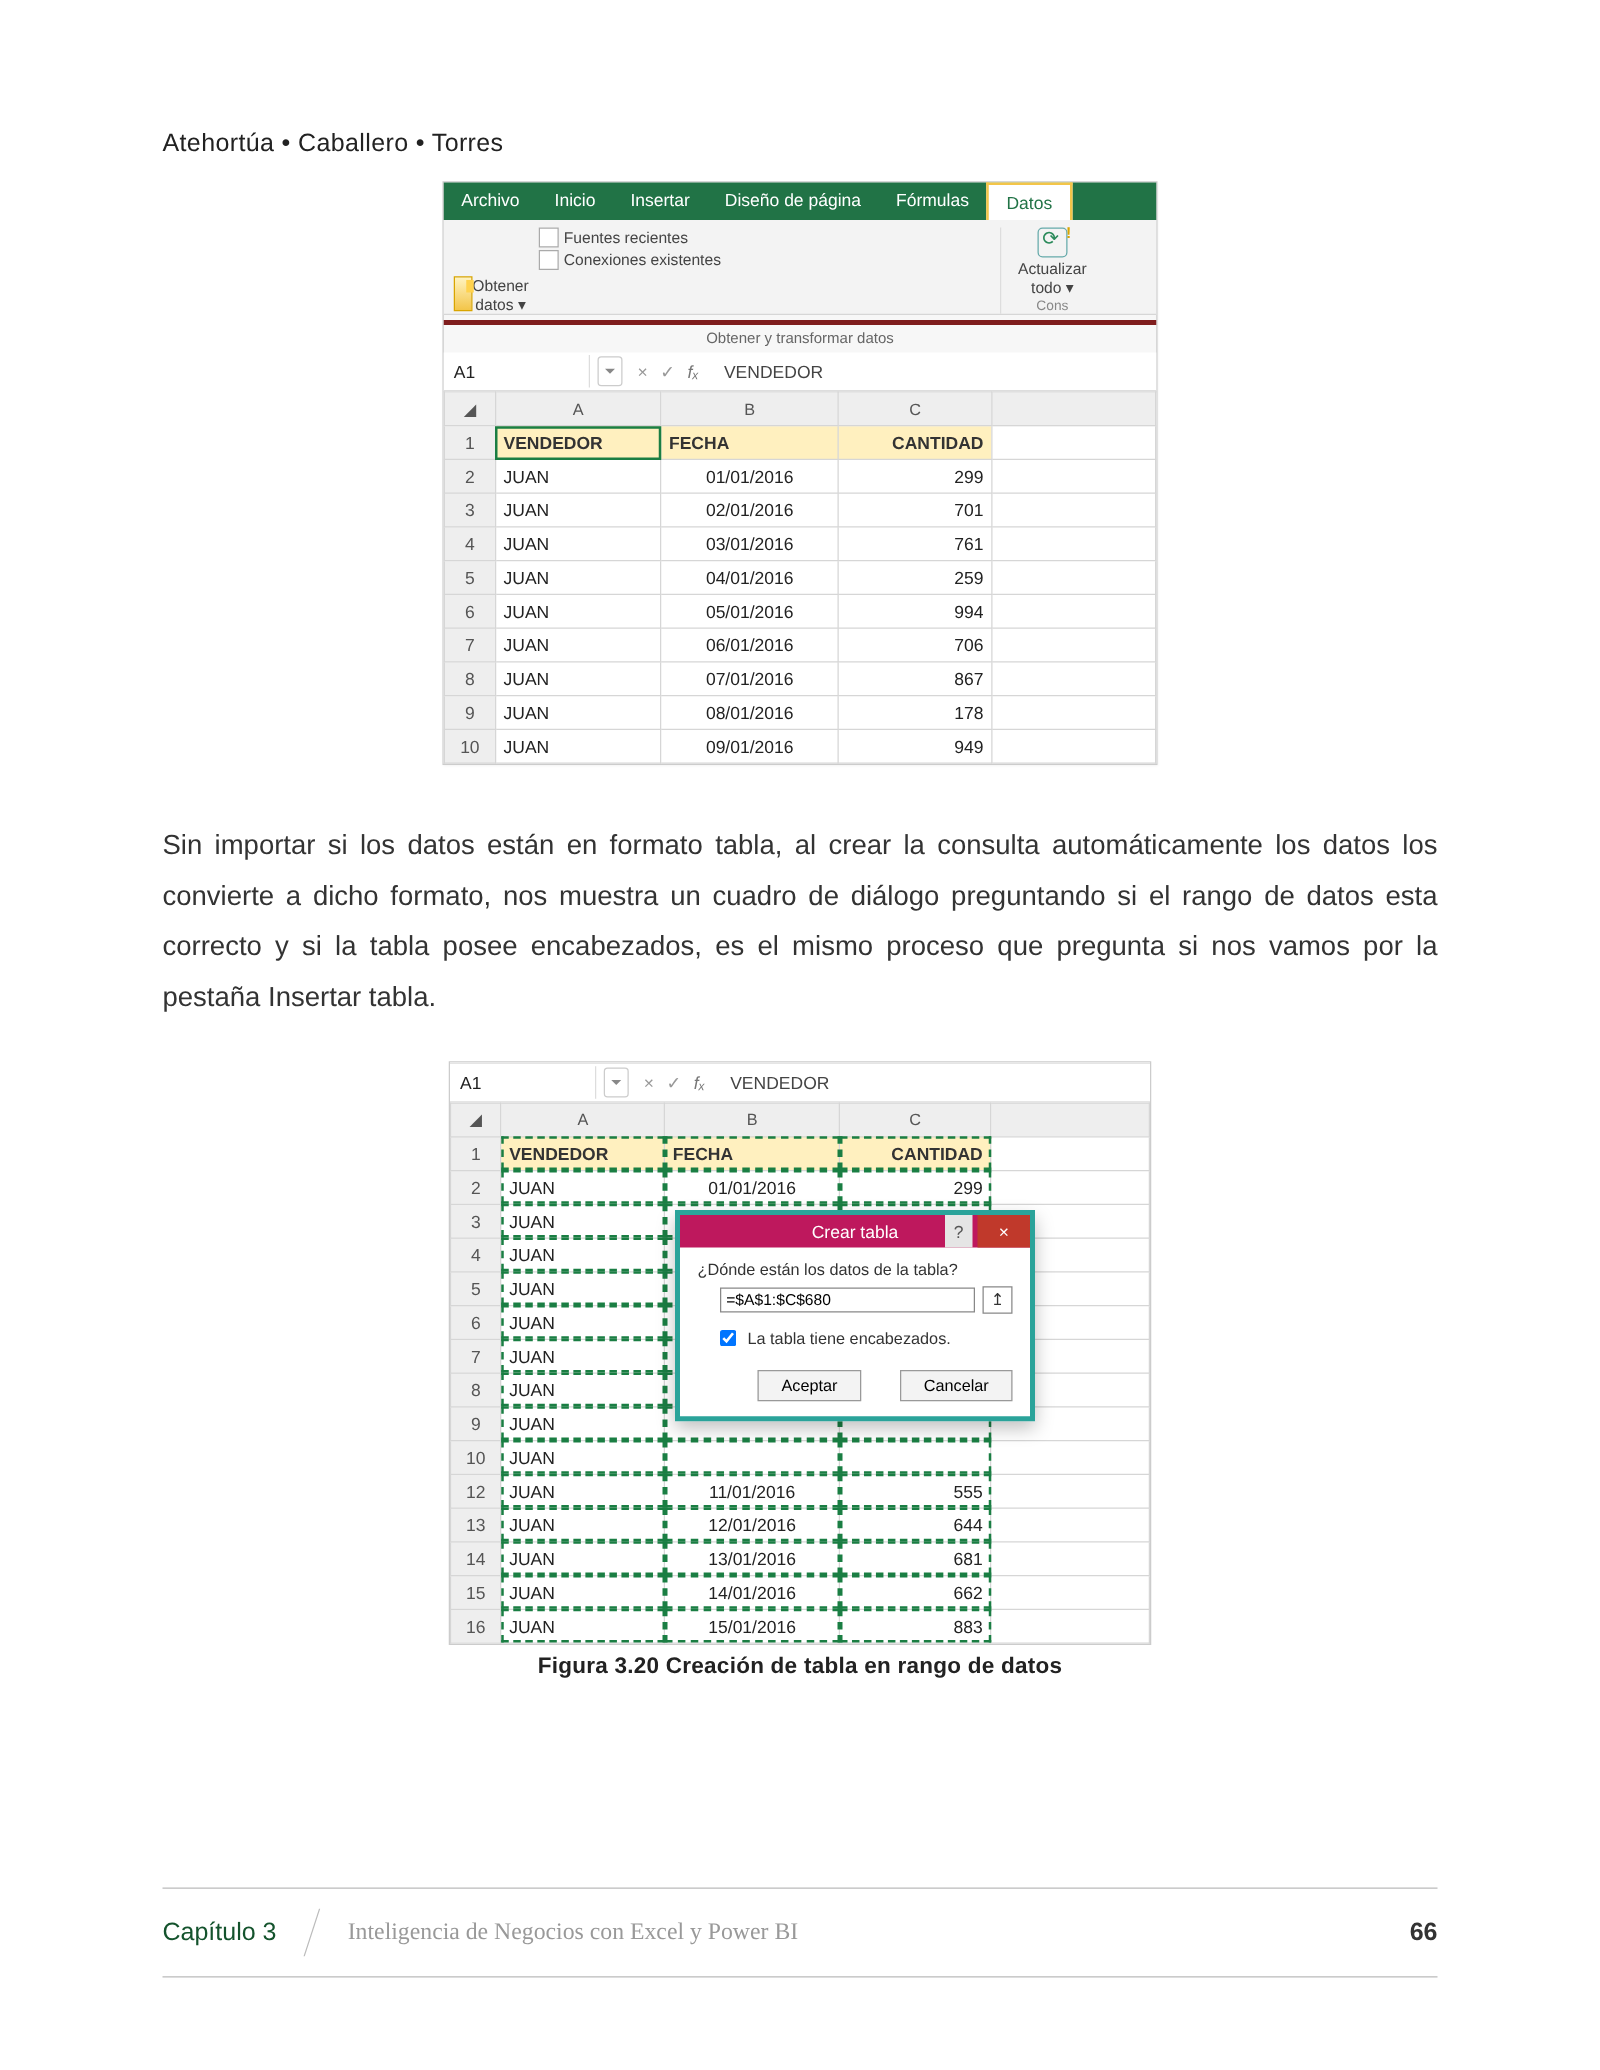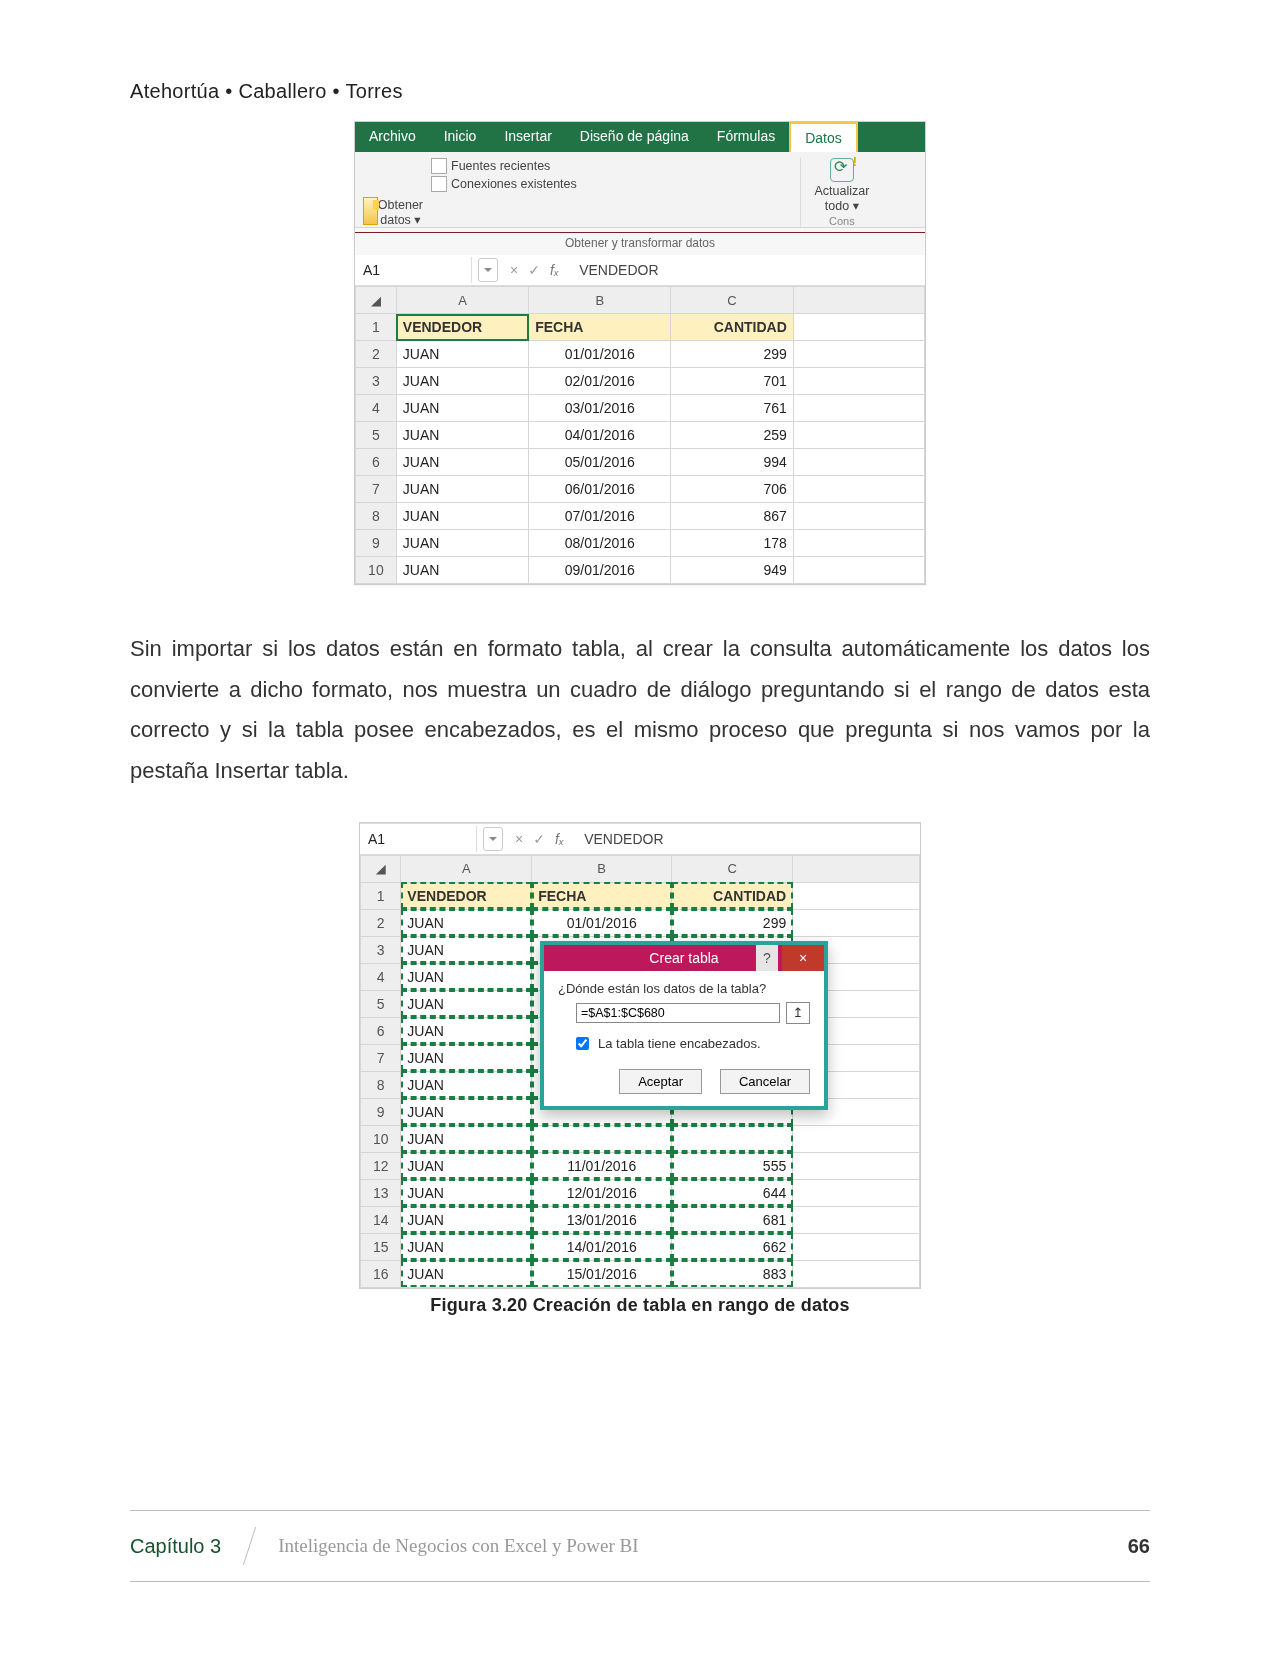--- a/index.html
+++ b/index.html
@@ -1,16 +1,16 @@
 <!DOCTYPE html>
 <html><head>
 <meta charset="utf-8">
 <style>
   body{margin:0;background:#fff;font-family:"Segoe UI",Arial,sans-serif;color:#222}
-  .page{width:1280px;height:1652px;box-sizing:border-box;padding:80px 130px 50px 130px;position:relative}
+  .page{width:1280px;height:1652px;box-sizing:border-box;padding:104px 130px 50px 130px;position:relative}
   .authors{font-size:20px;font-family:"Helvetica Neue",Arial,sans-serif;letter-spacing:.3px}
   
   .fig{display:flex;flex-direction:column;align-items:center;margin-top:18px}
   .caption{font-weight:700;font-family:"Helvetica Neue",Arial,sans-serif;font-size:18px;margin-top:6px;letter-spacing:.2px}
   
   .excel{border:1px solid #ccc;background:#f7f7f7;width:570px;box-shadow:0 1px 2px rgba(0,0,0,.06)}
   .tabs{display:flex;background:#217346;color:#fff;font-size:14px}
   .tabs .tab{padding:6px 14px}
   .tabs .tab.active{background:#fff;color:#217346;border:2px solid #f3c549;border-bottom:none}
   .ribbon{background:#f3f3f3;border-bottom:1px solid #d6d6d6;padding:6px 8px 0 8px;display:flex;gap:8px;font-size:12.5px;color:#444}
@@ -18,21 +18,21 @@
   .biglight{width:26px;height:26px;background:linear-gradient(#fff3c0,#f3c549);border:1px solid #d9a500;margin-bottom:2px;position:relative}
   .biglight::after{content:"";position:absolute;right:-2px;top:2px;width:6px;height:10px;background:#ffd24d}
   .rib-mid{display:flex;flex-direction:column;gap:2px;flex:1}
   .rib-item{display:flex;align-items:center;gap:4px}
   .rib-item .mini{width:14px;height:14px;border:1px solid #aaa;background:#fff;display:inline-block}
   .rib-item.highlighted{border:2px solid #f3c549;padding:1px 6px 1px 1px;width:max-content}
   .rib-right{display:flex;flex-direction:column;align-items:center;width:70px;border-left:1px solid #ddd;padding-left:6px}
   .refresh{width:22px;height:22px;border:1px solid #6aa;border-radius:4px;position:relative;margin-bottom:2px}
   .refresh::before{content:"⟳";color:#2a8a5a;font-size:16px;position:absolute;top:-2px;left:3px}
   .refresh .ex{position:absolute;right:-4px;top:-4px;color:#d9a500;font-weight:bold}
-  .rib-caption{text-align:center;font-size:12px;color:#666;padding:3px 0 5px 0;border-top:1px solid #7f1d1d;margin-top:4px}
+  .rib-caption{text-align:center;font-size:12px;color:#666;padding:3px 0 5px 0;border-top:4px solid #7f1d1d;margin-top:4px}
   
   .fbar{display:flex;align-items:center;background:#fff;border-bottom:1px solid #ddd}
   .namebox{width:100px;padding:5px 8px;border-right:1px solid #ddd;font-size:14px}
   .dropbtn{width:18px;height:22px;border:1px solid #ccc;border-radius:3px;margin:3px 6px;position:relative}
   .dropbtn::after{content:"";position:absolute;top:9px;left:5px;border:4px solid transparent;border-top-color:#888}
   .ficons{display:flex;gap:10px;color:#999;font-size:14px;padding:0 6px}
   .fx{font-style:italic;color:#777}
   .fval{padding-left:14px;font-size:14px;color:#444}
   
   .sheet{background:#fff}
@@ -51,21 +51,21 @@
   .excel2{position:relative;border:1px solid #ccc;background:#fff;width:560px}
   .dialog{position:absolute;top:118px;left:180px;width:280px;background:#fff;border:4px solid #2aa39a;box-shadow:0 6px 14px rgba(0,0,0,.25);font-size:13px;color:#333}
   .dtitle{background:#be185d;color:#fff;display:flex;justify-content:center;align-items:center;position:relative;height:26px;font-size:14px}
   .dtitle .close{position:absolute;right:0;top:0;width:42px;height:26px;background:#c0392b;color:#fff;display:flex;align-items:center;justify-content:center}
   .dtitle .help{position:absolute;right:46px;top:0;width:22px;color:#555;background:#e5e5e5;height:26px;display:flex;align-items:center;justify-content:center}
   .dbody{padding:10px 14px 6px 14px}
   .dinput{display:flex;align-items:center;gap:6px;margin:6px 0 10px 18px}
   .dinput input{flex:1;border:1px solid #888;padding:2px 4px;font-size:12.5px;font-family:inherit}
   .dinput .pick{width:22px;height:20px;border:1px solid #888;font-size:13px;display:flex;align-items:center;justify-content:center}
   .dcheck{display:flex;align-items:center;gap:6px;margin-left:14px}
-  .dbtns{display:flex;justify-content:flex-end;gap:18px;padding:10px 14px 12px 0}
+  .dbtns{display:flex;justify-content:flex-end;gap:31px;padding:10px 14px 12px 0}
   .dbtns button{padding:4px 18px;border:1px solid #999;background:#f3f3f3;font-size:13px;font-family:inherit}
   
   .para{font-size:22px;line-height:1.85;color:#333;margin:44px 0 30px 0;text-align:justify}
   
   .footer{position:absolute;left:130px;right:130px;bottom:70px;border-top:1px solid #bbb;border-bottom:1px solid #bbb;padding:16px 0;display:flex;align-items:center;color:#888;font-size:20px}
   .footer .chap{font-weight:400;color:#14532d;font-family:"Helvetica Neue",Arial,sans-serif}
   .footer .sep{width:1px;height:38px;background:#bbb;margin:0 28px;transform:skewX(-18deg)}
   .footer .title{flex:1;color:#999;font-family:Georgia,serif;font-size:19px}
   .footer .pg{color:#333;font-weight:600}
 </style>

